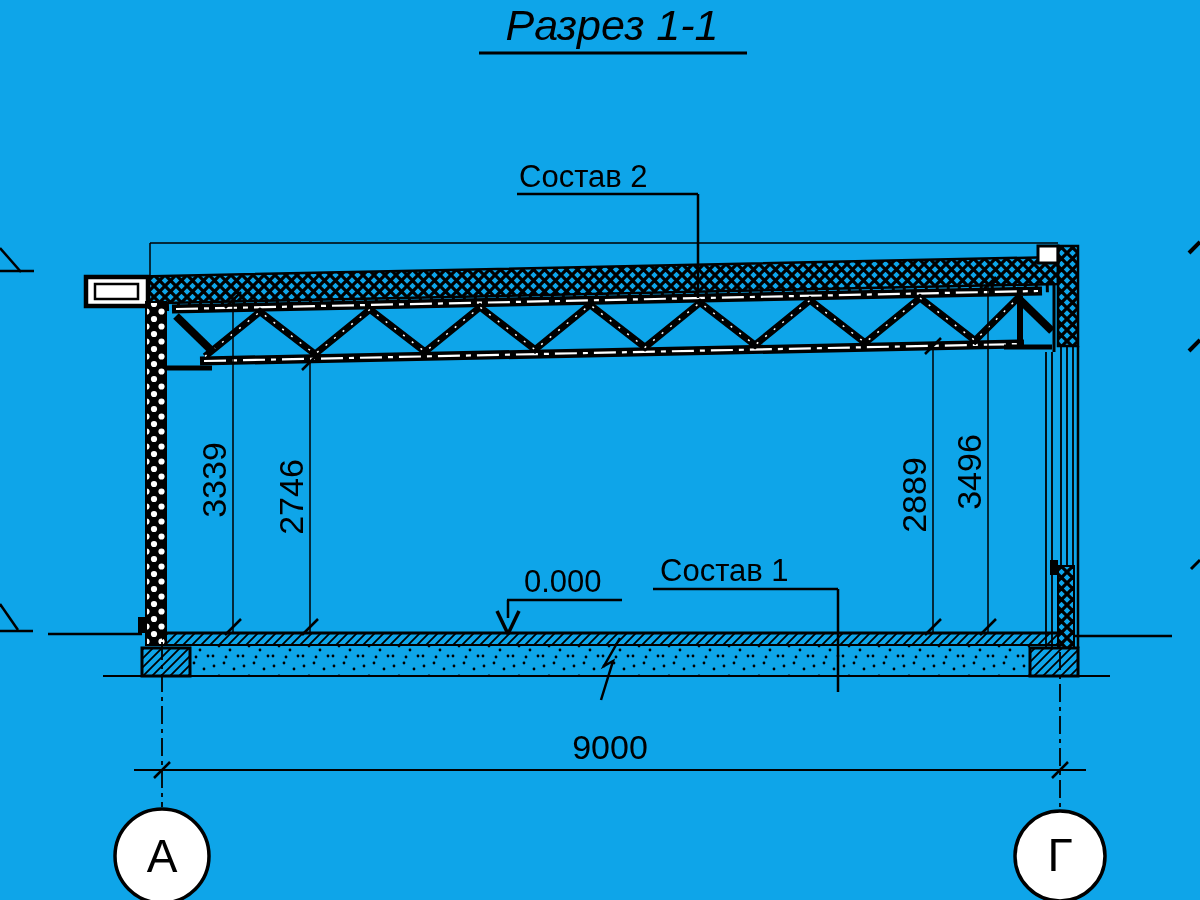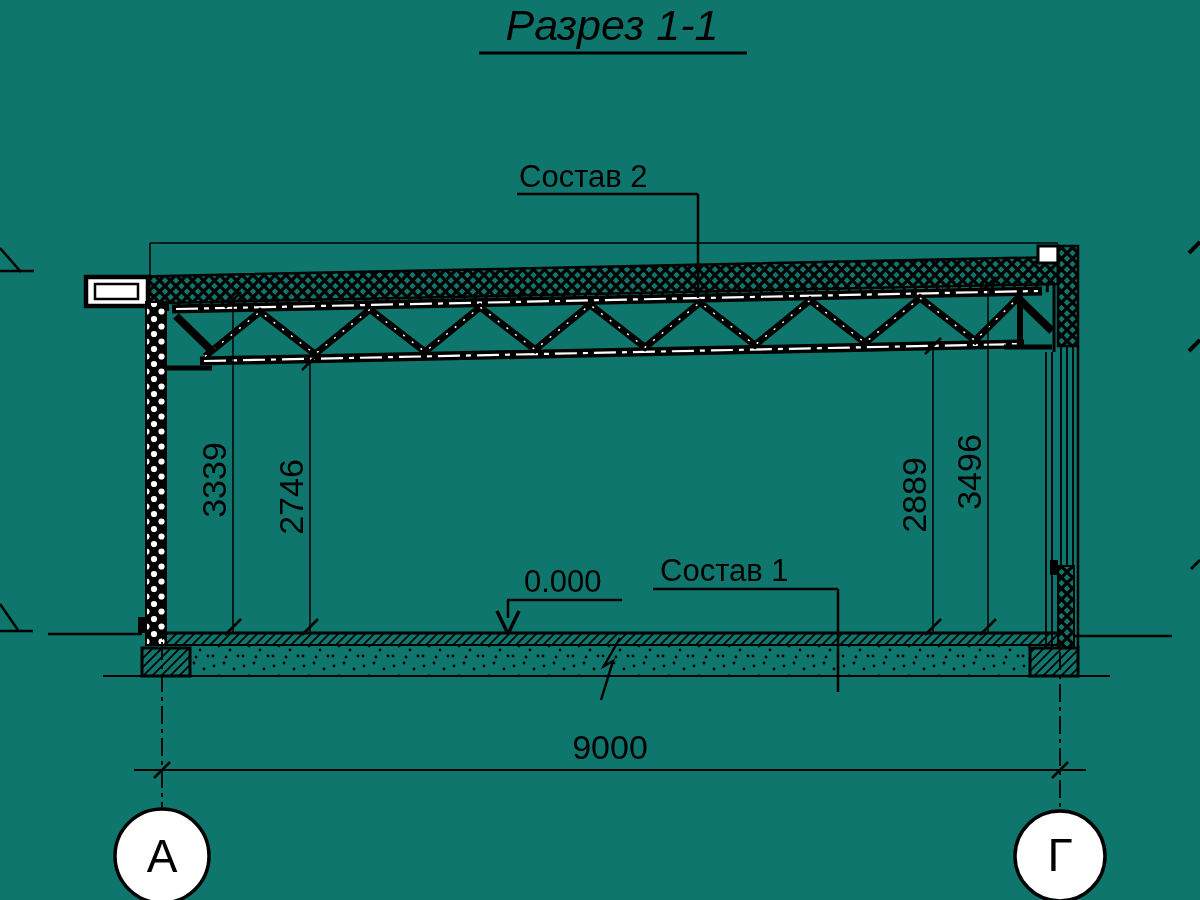--- a/index.html
+++ b/index.html
@@ -1,19 +1,19 @@
 <!DOCTYPE html>
 <html><head>
 <meta charset="utf-8">
 <style>
   html, body { margin: 0; padding: 0; background: #ffffff; }
   .stage {
     position: relative;
     width: 1200px; height: 900px;
-    background: #0f766e;
+    background: #0ea5e9;
     font-family: "Liberation Sans", sans-serif;
     overflow: hidden;
   }
   svg text { fill: #000; }
   .t-title { font-size: 43px; font-style: italic; }
   .t-label { font-size: 31px; }
   .t-dim   { font-size: 34px; }
   .t-axis  { font-size: 46px; }
 </style>
 </head>

